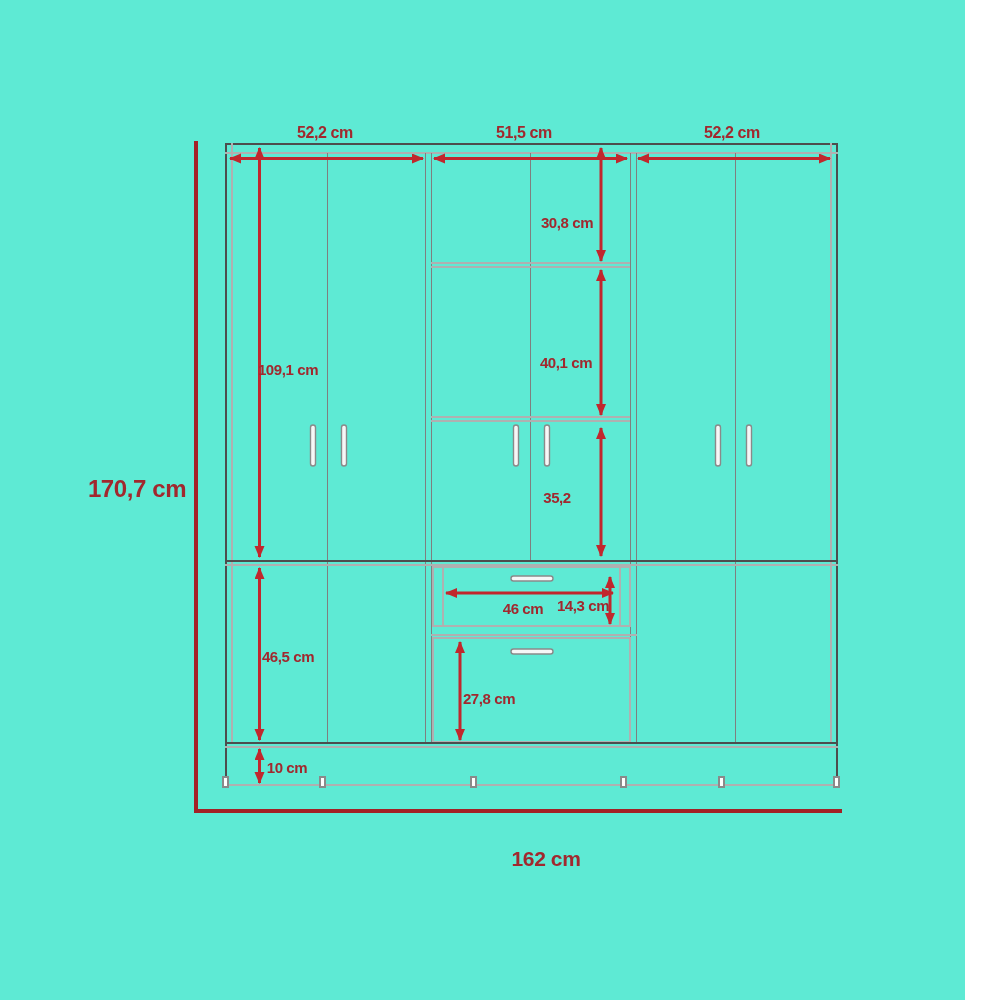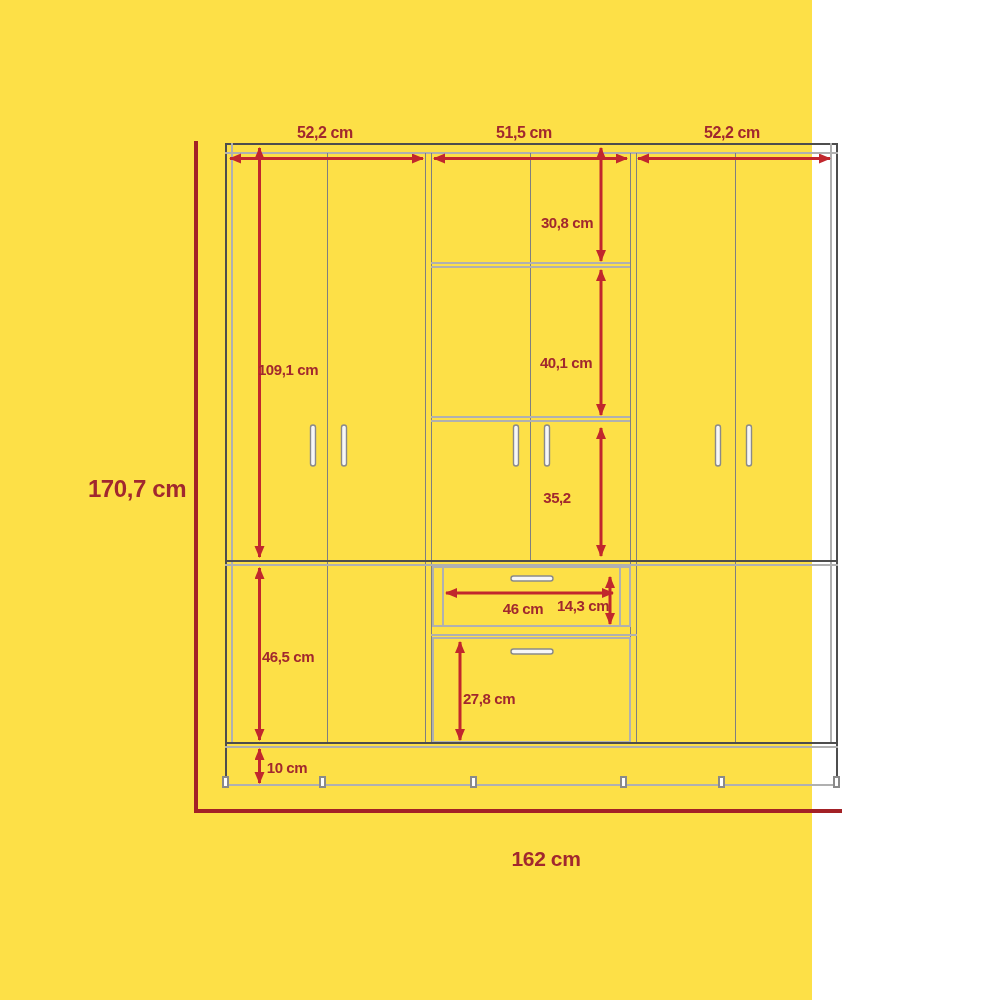--- a/index.html
+++ b/index.html
@@ -6,23 +6,23 @@
     margin: 0;
     padding: 0;
     background: #ffffff;
     width: 1000px;
     height: 1000px;
     overflow: hidden;
     font-family: "Liberation Sans", sans-serif;
   }
   .stage {
     position: relative;
-    width: 812px;
+    width: 965px;
     height: 1000px;
-    background: #fde047;
+    background: #5eead4;
   }
   svg { display: block; }
   .grey-dark  { stroke: #4d4d4d; stroke-width: 2;   fill: none; }
   .grey-med   { stroke: #7f7f7f; stroke-width: 1.6; fill: none; }
   .grey-light { stroke: #b0b0b0; stroke-width: 1.1; fill: none; }
   .red-dim    { stroke: #c1272d; stroke-width: 3;   fill: none; }
   .red-frame  { stroke: #a32126; stroke-width: 4;   fill: none; }
   .handle     { stroke: #8a8a8a; stroke-width: 1.4; fill: #f7f7f7; }
   .foot       { stroke: #8a8a8a; stroke-width: 1.2; fill: #ffffff; }
   text.dim {

